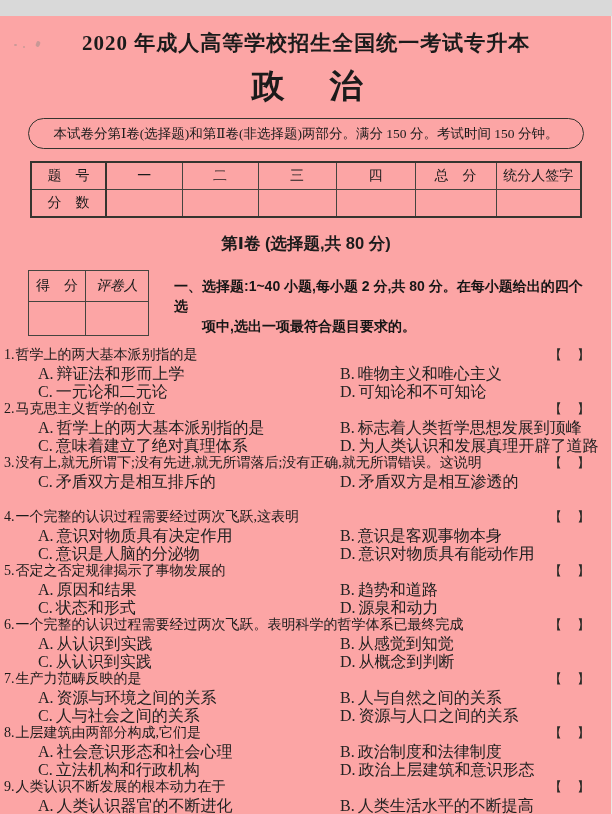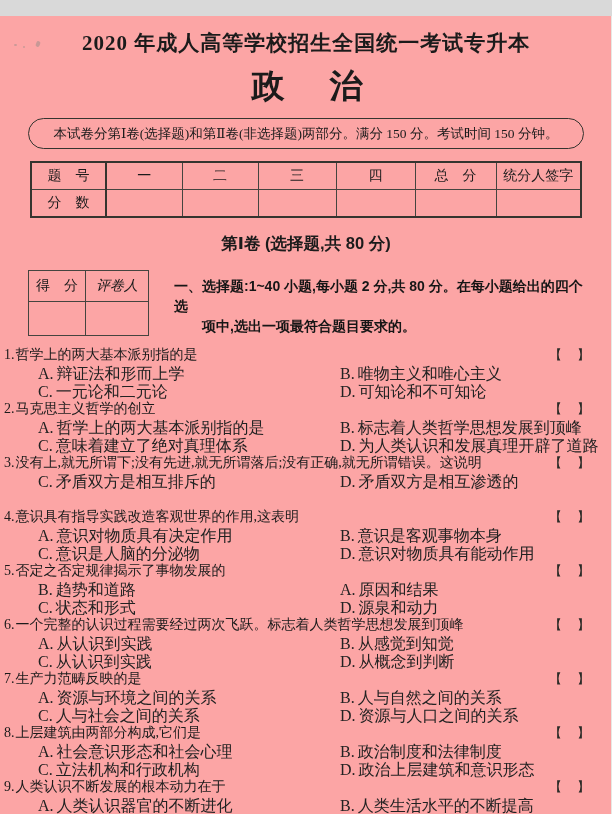--- a/index.html
+++ b/index.html
@@ -175,21 +175,21 @@
       </div>
       <div class="opt-row">
         <span class="option"><span class="ol">C.</span><span>矛盾双方是相互排斥的</span></span>
         <span class="option"><span class="ol">D.</span><span>矛盾双方是相互渗透的</span></span>
       </div>
     </div>
 
     <div class="question">
       <div class="stem-row">
         <span class="q-num">4.</span>
-        <span>意识具有指导实践改造客观世界的作用,这表明</span>
+        <span>一个完整的认识过程需要经过两次飞跃,这表明</span>
         <span class="brackets">
           <span>【</span>
           <span>】</span>
         </span>
       </div>
       <div class="opt-row">
         <span class="option"><span class="ol">A.</span><span>意识对物质具有决定作用</span></span>
         <span class="option"><span class="ol">B.</span><span>意识是客观事物本身</span></span>
       </div>
       <div class="opt-row">
@@ -201,33 +201,33 @@
     <div class="question">
       <div class="stem-row">
         <span class="q-num">5.</span>
         <span>否定之否定规律揭示了事物发展的</span>
         <span class="brackets">
           <span>【</span>
           <span>】</span>
         </span>
       </div>
       <div class="opt-row">
+        <span class="option"><span class="ol">A.</span><span>原因和结果</span></span>
         <span class="option"><span class="ol">B.</span><span>趋势和道路</span></span>
-        <span class="option"><span class="ol">A.</span><span>原因和结果</span></span>
       </div>
       <div class="opt-row">
         <span class="option"><span class="ol">C.</span><span>状态和形式</span></span>
         <span class="option"><span class="ol">D.</span><span>源泉和动力</span></span>
       </div>
     </div>
 
     <div class="question">
       <div class="stem-row">
         <span class="q-num">6.</span>
-        <span>一个完整的认识过程需要经过两次飞跃。标志着人类哲学思想发展到顶峰</span>
+        <span>一个完整的认识过程需要经过两次飞跃。表明科学的哲学体系已最终完成</span>
         <span class="brackets">
           <span>【</span>
           <span>】</span>
         </span>
       </div>
       <div class="opt-row">
         <span class="option"><span class="ol">A.</span><span>从认识到实践</span></span>
         <span class="option"><span class="ol">B.</span><span>从感觉到知觉</span></span>
       </div>
       <div class="opt-row">

